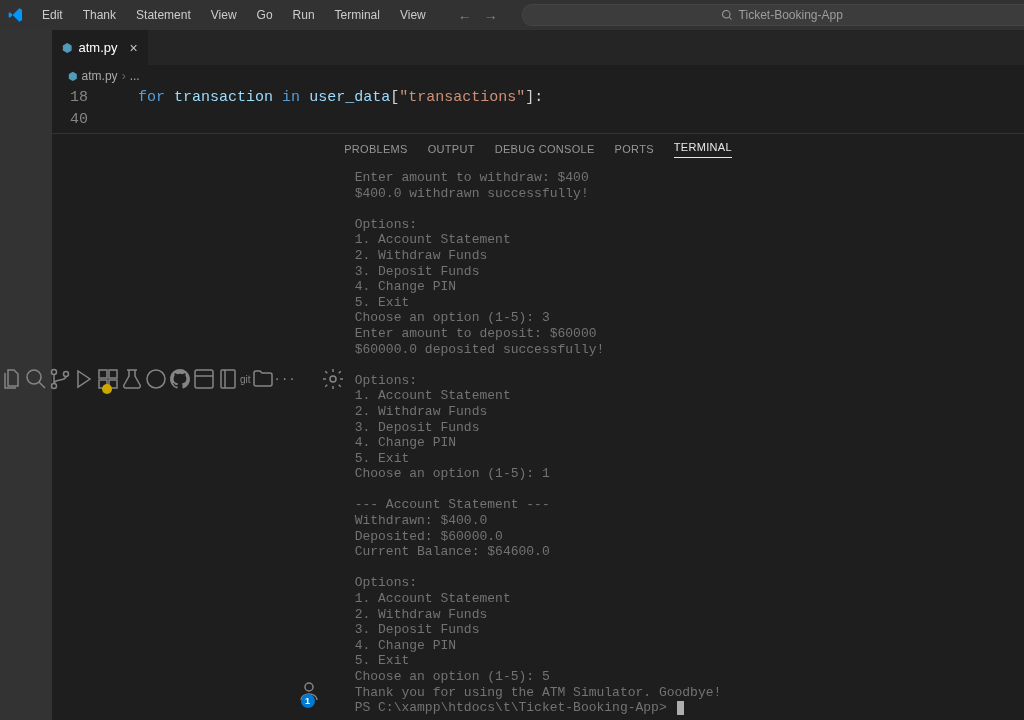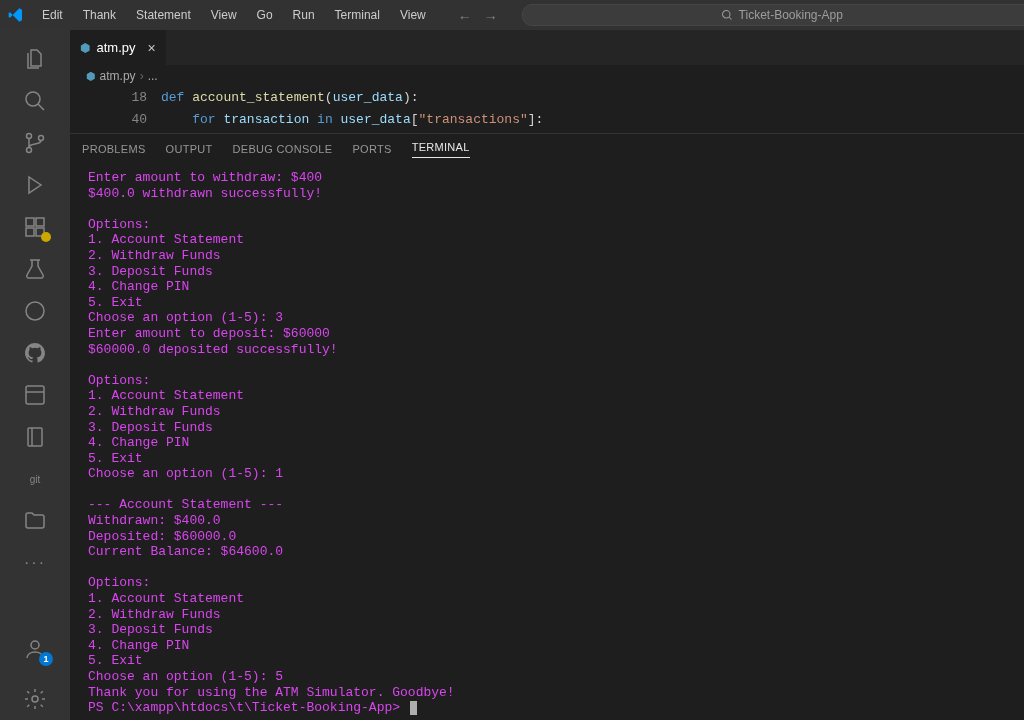--- a/index.html
+++ b/index.html
@@ -39,24 +39,23 @@
       align-items: center;
       justify-content: center;
       gap: 6px;
       color: #9d9d9d;
       font-size: 12px;
     }
 
     
     .main { flex: 1; display: flex; overflow: hidden; }
     .activity-bar {
-      width: 70px;
+      width: 52px;
       background: #333333;
       display: flex;
-      flex-direction: column;
       align-items: center;
       padding-top: 8px;
       gap: 0;
     }
     .activity-item {
       width: 48px;
       height: 42px;
       display: flex;
       align-items: center;
       justify-content: center;
@@ -113,53 +112,52 @@
       font-size: 12px;
       color: #a9a9a9;
       background: #1e1e1e;
     }
     .breadcrumb .sep { color: #666; }
 
     
     .editor {
       background: #1e1e1e;
       font-family: Consolas, "Courier New", monospace;
-      font-size: 13px;
+      font-size: 15px;
       line-height: 22px;
       display: flex;
       overflow: hidden;
-      margin-left: 41px;
     }
     .gutter { width: 50px; text-align: right; color: #858585; padding-right: 14px; user-select: none; }
     .code-line { white-space: pre; }
     .k { color: #569cd6; }
     .fn { color: #dcdcaa; }
     .p { color: #9cdcfe; }
     .s { color: #ce9178; }
     .op { color: #d4d4d4; }
 
     
-    .panel { flex: 1; display: flex; flex-direction: column; background: #1e1e1e; border-top: 1px solid #333; overflow: hidden; }
+    .panel { flex: 1; display: flex; flex-direction: column; background: #1e1e1e; border-top: 1px solid #333; overflow: hidden; align-items: center; }
     .panel-tabs {
       height: 30px;
       display: flex;
       align-items: center;
       padding: 0 12px;
       gap: 20px;
       font-size: 11px;
     }
     .panel-tab { color: #969696; cursor: pointer; text-transform: uppercase; letter-spacing: 0.3px; }
     .panel-tab.active { color: #e7e7e7; border-bottom: 1px solid #e7e7e7; padding-bottom: 4px; }
     .terminal {
       flex: 1;
       padding: 6px 18px;
       font-family: Consolas, "Courier New", monospace;
       font-size: 13px;
       line-height: 15.6px;
-      color: #d946ef;
+      color: #737373;
       white-space: pre;
       overflow: hidden;
     }
     .cursor-block {
       display: inline-block;
       width: 7px;
       height: 14px;
       background: #aeafad;
       vertical-align: text-bottom;
       margin-left: 2px;
@@ -303,21 +301,20 @@
       <span>...</span>
     </div>
 
     <div class="editor" id="editor-root" style="height:46px;overflow:hidden">
       <div class="gutter" id="gutter">
           <div class="code-line">18</div>
           <div class="code-line">40</div>
           <div class="code-line">21</div>
         </div>
       <div id="code-body">
-          <div class="code-line"><span class="k">def</span> <span class="fn">account_statement</span><span class="op">(</span><span class="p">user_data</span><span class="op">):</span></div>
           <div class="code-line">    <span class="k">for</span> <span class="p">transaction</span> <span class="k">in</span> <span class="p">user_data</span><span class="op">[</span><span class="s">"transactions"</span><span class="op">]:</span></div>
           <div class="code-line">        </div>
         </div>
     </div>
 
     <div class="panel">
       <div class="panel-tabs">
         <span class="panel-tab">PROBLEMS</span>
         <span class="panel-tab">OUTPUT</span>
         <span class="panel-tab">DEBUG CONSOLE</span>

